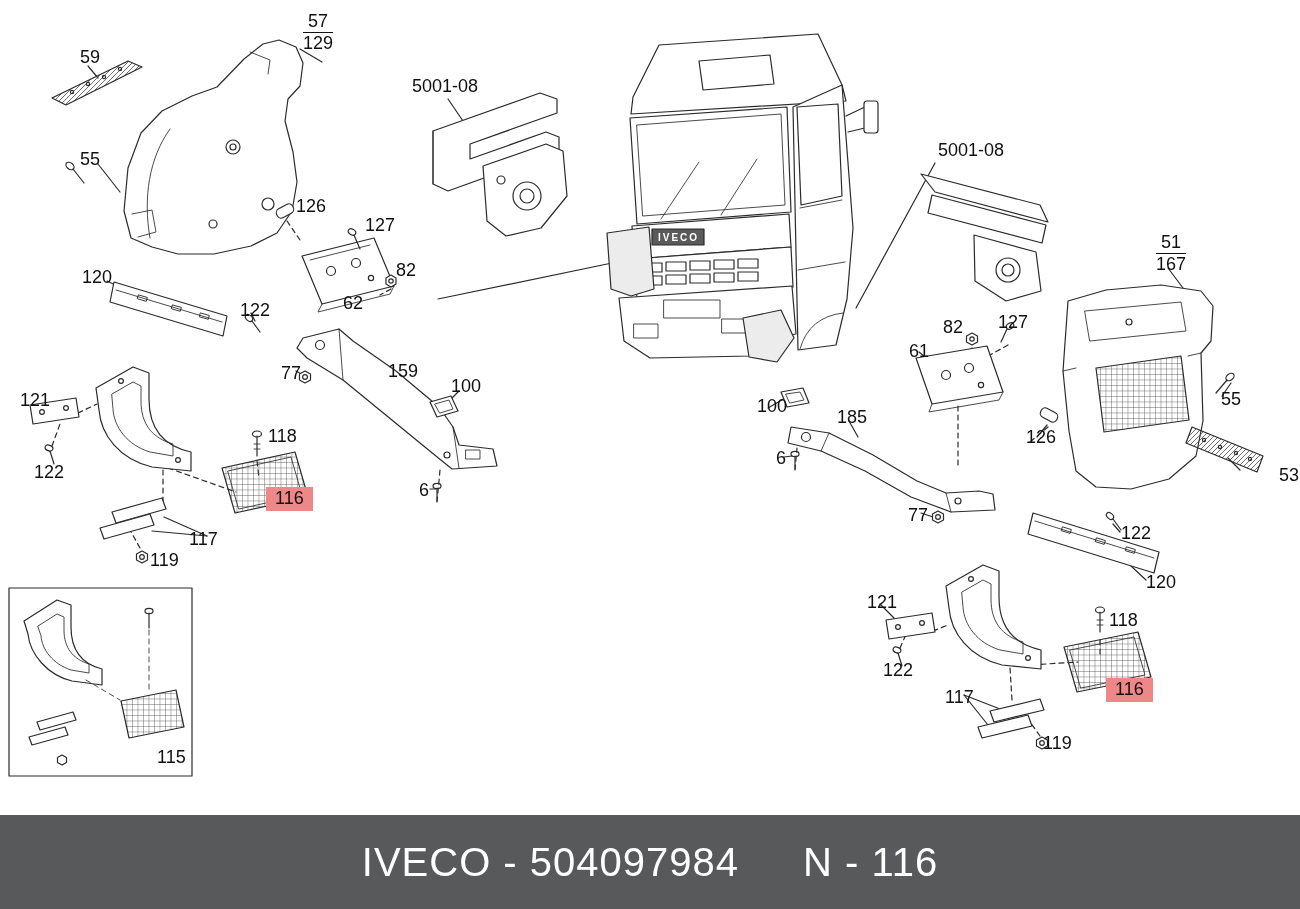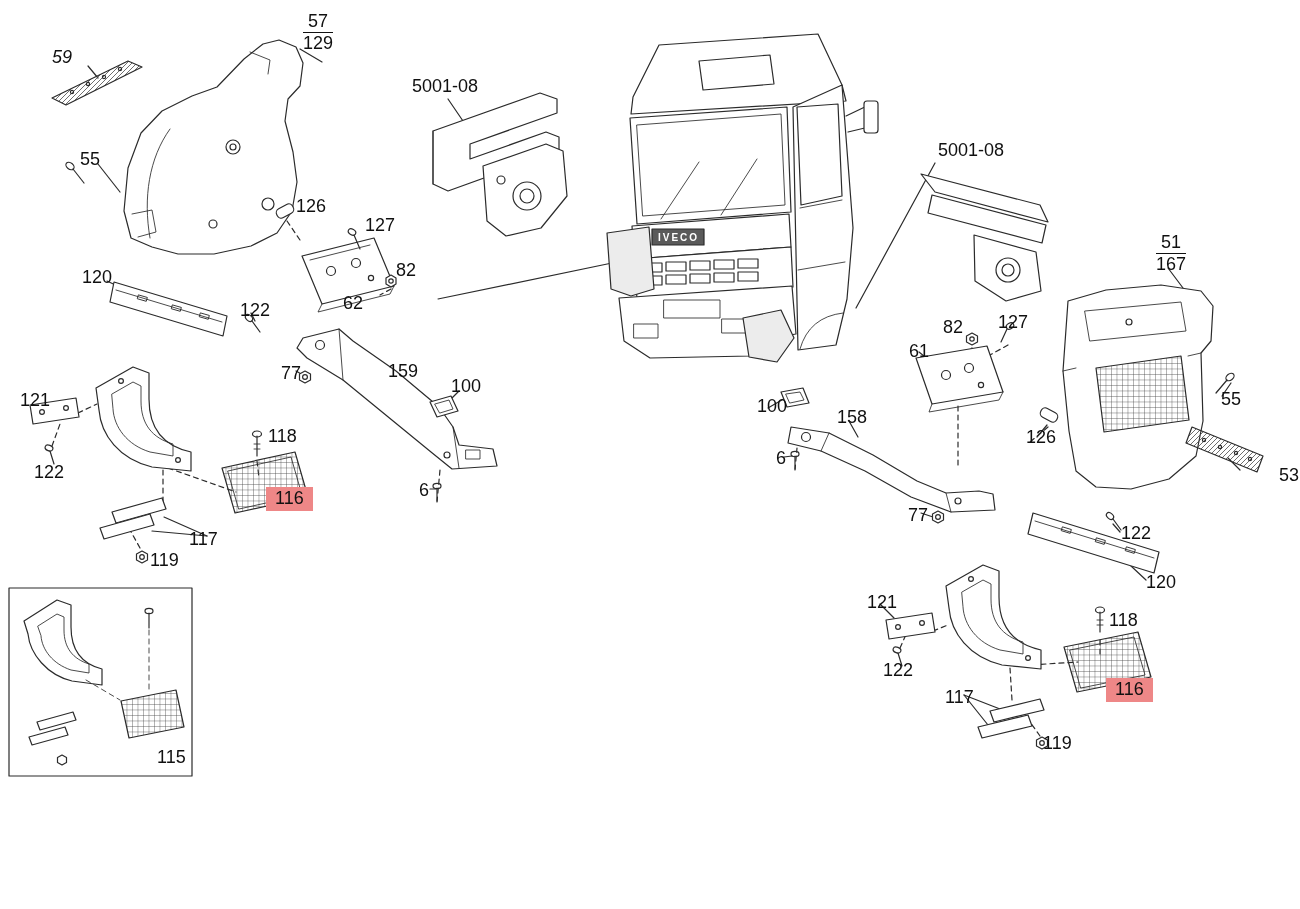--- a/index.html
+++ b/index.html
@@ -410,21 +410,21 @@
       <line class="dash" x1="149" y1="630" x2="149" y2="690"></line>
       <line class="dash" x1="86" y1="680" x2="120" y2="700"></line>
       <polygon class="grid" points="121,701 176,690 184,727 129,738"></polygon>
       <polygon class="fw" points="37,722 73,712 76,720 40,730"></polygon>
       <polygon class="fw" points="29,737 65,727 68,735 32,745"></polygon>
       <polygon class="fw" points="62,755 66.5,757.5 66.5,762.5 62,765 57.5,762.5 57.5,757.5"></polygon>
     </g>
   </svg>
 
   <div class="labels">
-      <div class="part-label" style="left: 52px; top: 48px; font-style: italic;">59</div>
+      <div class="part-label" style="left: 80px; top: 48px;">59</div>
       <div class="part-label fraction" style="left: 303px; top: 12px;">
         <div class="frac-top">57</div>
         <div class="frac-bottom">129</div>
       </div>
       <div class="part-label" style="left: 80px; top: 150px;">55</div>
       <div class="part-label" style="left: 412px; top: 77px;">5001-08</div>
       <div class="part-label" style="left: 296px; top: 197px;">126</div>
       <div class="part-label" style="left: 365px; top: 216px;">127</div>
       <div class="part-label" style="left: 396px; top: 261px;">82</div>
       <div class="part-label" style="left: 343px; top: 294px;">62</div>
@@ -442,31 +442,35 @@
       <div class="part-label" style="left: 419px; top: 481px;">6</div>
       <div class="part-label" style="left: 938px; top: 141px;">5001-08</div>
       <div class="part-label fraction" style="left: 1156px; top: 233px;">
         <div class="frac-top">51</div>
         <div class="frac-bottom">167</div>
       </div>
       <div class="part-label" style="left: 943px; top: 318px;">82</div>
       <div class="part-label" style="left: 998px; top: 313px;">127</div>
       <div class="part-label" style="left: 909px; top: 342px;">61</div>
       <div class="part-label" style="left: 757px; top: 397px;">100</div>
-      <div class="part-label" style="left: 837px; top: 408px;">158</div>
+      <div class="part-label" style="left: 837px; top: 408px;">185</div>
       <div class="part-label" style="left: 1026px; top: 428px;">126</div>
       <div class="part-label" style="left: 1221px; top: 390px;">55</div>
       <div class="part-label" style="left: 776px; top: 449px;">6</div>
       <div class="part-label" style="left: 908px; top: 506px;">77</div>
       <div class="part-label" style="left: 1279px; top: 466px;">53</div>
       <div class="part-label" style="left: 1121px; top: 524px;">122</div>
       <div class="part-label" style="left: 1146px; top: 573px;">120</div>
       <div class="part-label" style="left: 867px; top: 593px;">121</div>
       <div class="part-label" style="left: 883px; top: 661px;">122</div>
       <div class="part-label" style="left: 1109px; top: 611px;">118</div>
       <div class="part-label highlight" style="left: 1106px; top: 678px;">116</div>
       <div class="part-label" style="left: 945px; top: 688px;">117</div>
       <div class="part-label" style="left: 1043px; top: 734px;">119</div>
       <div class="part-label" style="left: 157px; top: 748px;">115</div>
     </div>
 
+  <div class="footer">
+    <span>IVECO - 504097984</span>
+    <span>N - 116</span>
+  </div>
 
 </div>
 
 </body></html>

